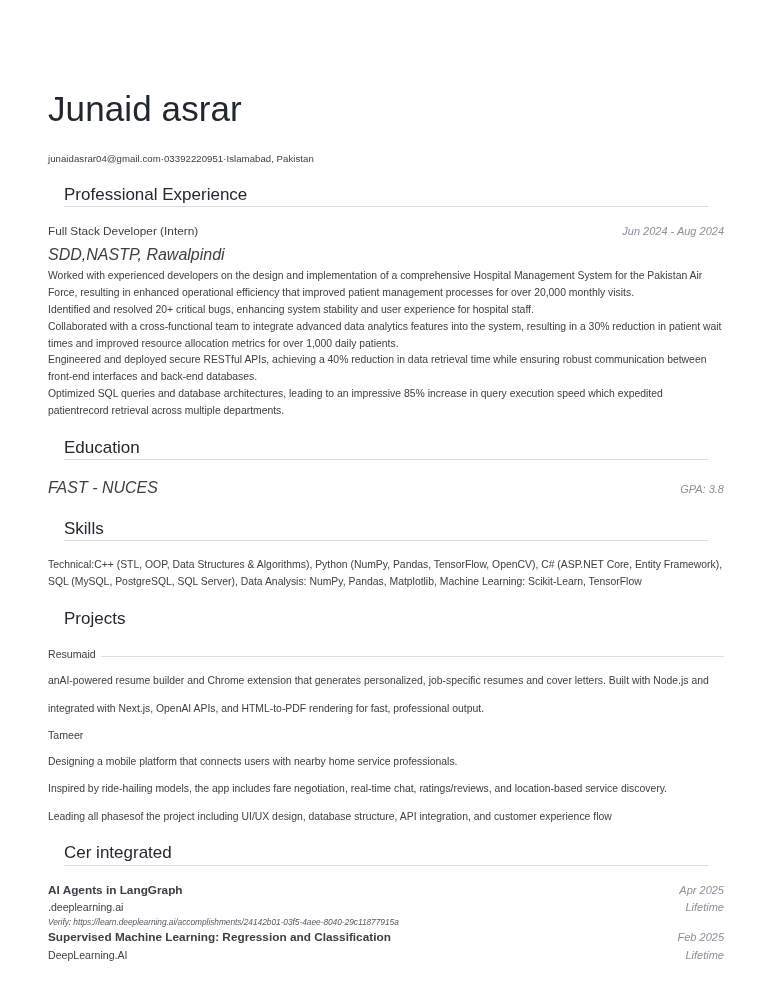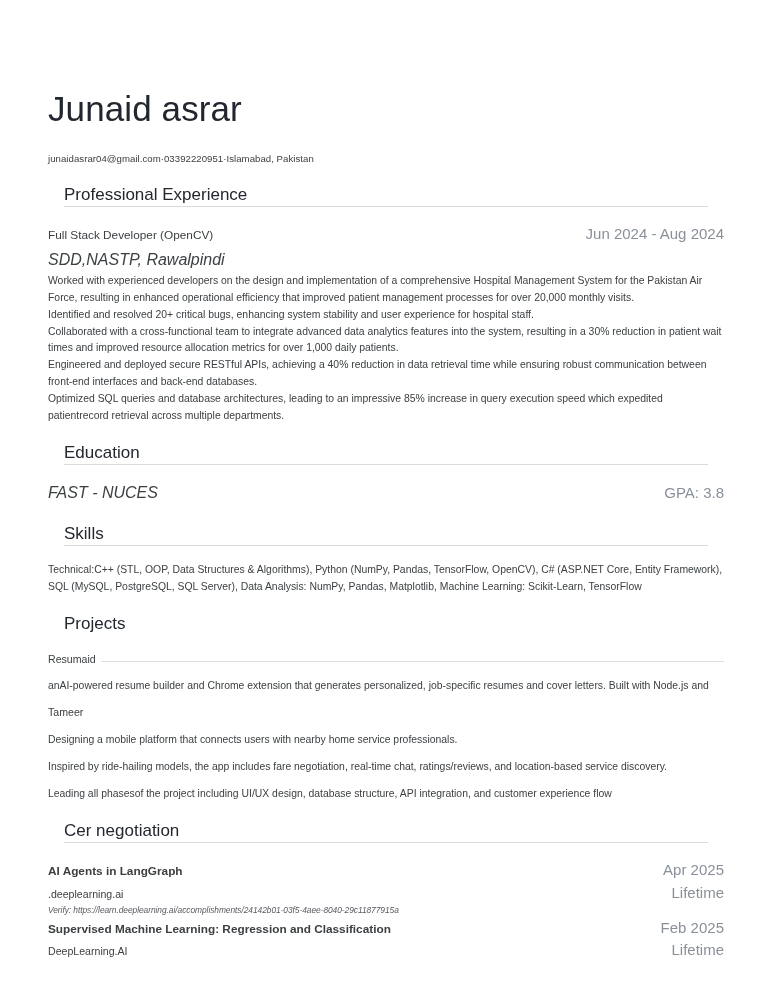--- a/index.html
+++ b/index.html
@@ -81,22 +81,23 @@
     justify-content: space-between;
     gap: 14px;
   }
   .row-left {
     font-size: 11.3px;
     color: #3c4043;
     line-height: 1.5;
     white-space: nowrap;
   }
   .row-right {
-    font-size: 15px;
+    font-size: 11px;
     color: #8a9099;
+    font-style: italic;
     line-height: 1.5;
     white-space: nowrap;
     flex: 0 0 auto;
   }
   .entry-title {
     font-size: 11.8px;
     color: #3c4043;
   }
   .sub {
     font-size: 16px;
@@ -177,21 +178,21 @@
     <div class="contact">junaidasrar04@gmail.com·03392220951·Islamabad, Pakistan</div>
 
     <div class="section mt-exp">
       <div class="sec-head">
         <span>Professional Experience</span>
         <div class="sec-rule"></div>
       </div>
 
       <div class="mt-entry">
         <div class="row">
-          <div class="row-left entry-title">Full Stack Developer (OpenCV)</div>
+          <div class="row-left entry-title">Full Stack Developer (Intern)</div>
           <div class="row-right">Jun 2024 - Aug 2024</div>
         </div>
         <div class="sub mt-body">SDD,NASTP, Rawalpindi</div>
         <div class="body">
           <p>Worked with experienced developers on the design and implementation of a comprehensive Hospital Management System for the Pakistan Air Force, resulting in enhanced operational efficiency that improved patient management processes for over 20,000 monthly visits.</p>
           <p>Identified and resolved 20+ critical bugs, enhancing system stability and user experience for hospital staff.</p>
           <p>Collaborated with a cross-functional team to integrate advanced data analytics features into the system, resulting in a 30% reduction in patient wait times and improved resource allocation metrics for over 1,000 daily patients.</p>
           <p>Engineered and deployed secure RESTful APIs, achieving a 40% reduction in data retrieval time while ensuring robust communication between front-end interfaces and back-end databases.</p>
           <p>Optimized SQL queries and database architectures, leading to an impressive 85% increase in query execution speed which expedited patientrecord retrieval across multiple departments.</p>
         </div>
@@ -226,37 +227,38 @@
       </div>
 
       <div class="proj-rule-wrap">
         <div class="proj-rule"></div>
         <div class="proj-name">
           <span>Resumaid</span>
         </div>
       </div>
       <div class="proj-body">
         <p>anAI-powered resume builder and Chrome extension that generates personalized, job-specific resumes and cover letters. Built with Node.js and</p>
+        <p>integrated with Next.js, OpenAI APIs, and HTML-to-PDF rendering for fast, professional output.</p>
       </div>
 
       <div class="proj-rule-wrap" style="margin-top:2px;">
         <div class="proj-name">
           <span>Tameer</span>
         </div>
       </div>
       <div class="proj-body tight">
         <p>Designing a mobile platform that connects users with nearby home service professionals.</p>
         <p>Inspired by ride-hailing models, the app includes fare negotiation, real-time chat, ratings/reviews, and location-based service discovery.</p>
         <p>Leading all phasesof the project including UI/UX design, database structure, API integration, and customer experience flow</p>
       </div>
     </div>
 
     <div class="section mt-sec">
       <div class="sec-head">
-        <span>Cer negotiation</span>
+        <span>Cer integrated</span>
         <div class="sec-rule"></div>
       </div>
 
       <div class="mt-entry">
         <div class="row">
           <div class="row-left cert-title">AI Agents in LangGraph</div>
           <div class="row-right">Apr 2025</div>
         </div>
         <div class="row">
           <div class="row-left cert-org">.deeplearning.ai</div>

